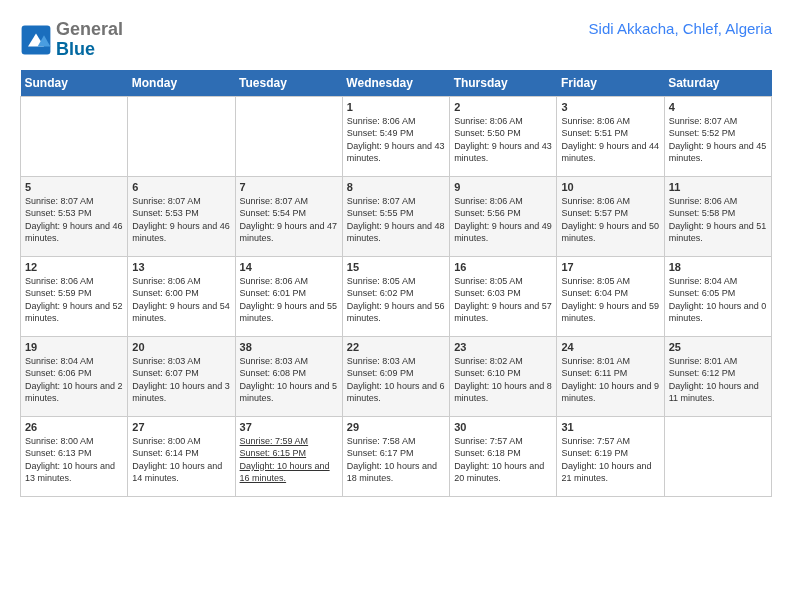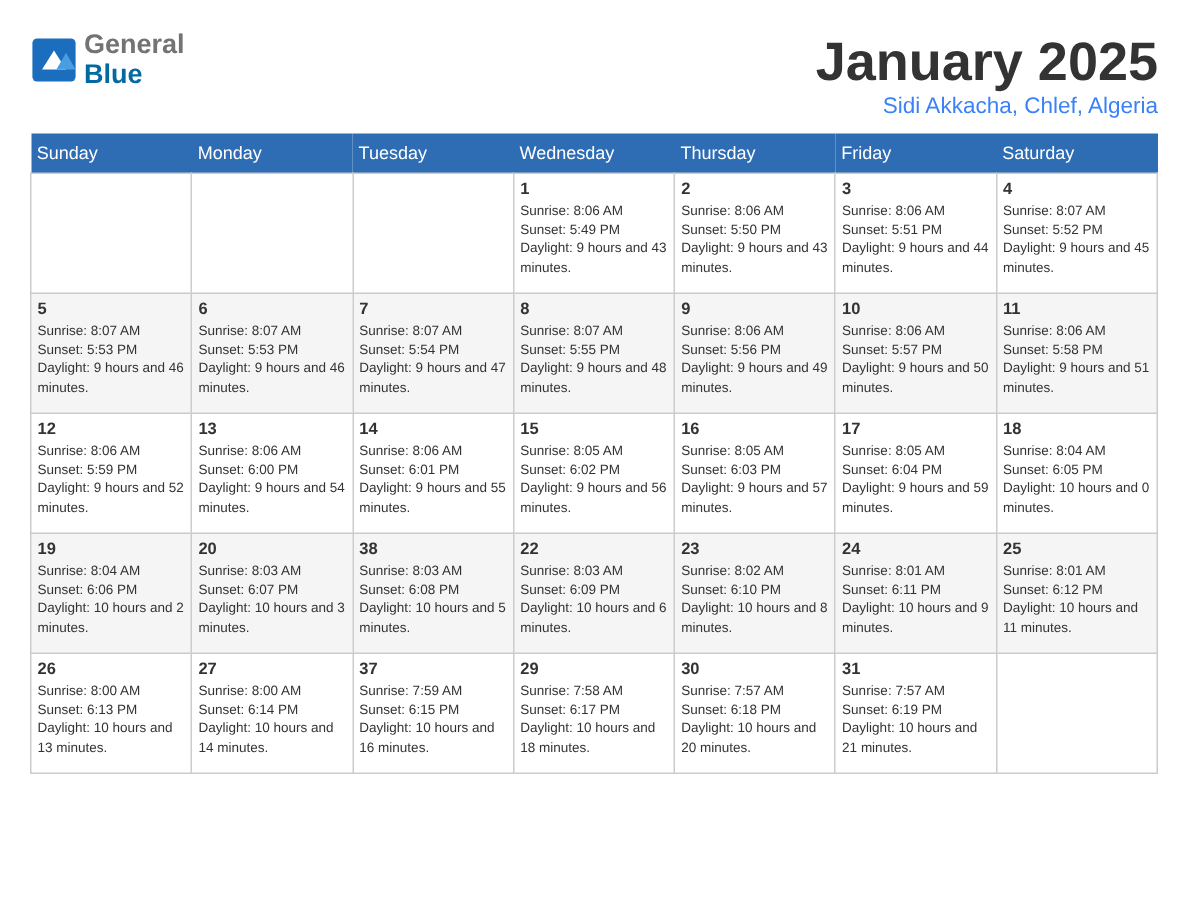--- a/index.html
+++ b/index.html
@@ -50,21 +50,21 @@
       width: 100%;
       border-collapse: collapse;
       table-layout: fixed;
     }
     thead th {
       background-color: #2e6db4;
       color: #fff;
       font-size: 12px;
       padding: 6px 4px;
       text-align: left;
-      font-weight: normal;
+      font-weight: bold;
     }
     tbody tr {
       vertical-align: top;
     }
     tbody td {
       border: 1px solid #ccc;
       padding: 4px 4px;
       font-size: 9.5px;
       color: #333;
       height: 80px;
@@ -100,21 +100,20 @@
       <rect x="2" y="2" width="36" height="36" rx="4" fill="#1a6ebd"></rect>
       <polygon points="10,28 20,12 30,28" fill="white"></polygon>
       <polygon points="22,28 30,14 38,28" fill="#4a9de0"></polygon>
     </svg>
     <div class="logo-text">
       <span>General</span><br>
       <span style="color:#0369a1;">Blue</span>
     </div>
   </div>
   <div class="title-area">
-    <div class="month-title">January 2025</div>
     <div class="subtitle">Sidi Akkacha, Chlef, Algeria</div>
   </div>
 </div>
 
 <table>
   <thead>
     <tr>
     <th>Sunday</th>
         <th>Monday</th>
         <th>Tuesday</th>
@@ -294,21 +293,21 @@
 Daylight: 10 hours and 13 minutes.</div>
         </td>
         <td>
           <span class="day-num">27</span>
           <div class="day-info" style="white-space: pre-line;">Sunrise: 8:00 AM
 Sunset: 6:14 PM
 Daylight: 10 hours and 14 minutes.</div>
         </td>
         <td>
           <span class="day-num">37</span>
-          <div class="day-info" style="white-space: pre-line;">Sunrise: 7:59 AM
+          <div class="day-info" style="white-space: pre-line; text-decoration: underline;">Sunrise: 7:59 AM
 Sunset: 6:15 PM
 Daylight: 10 hours and 16 minutes.</div>
         </td>
         <td>
           <span class="day-num">29</span>
           <div class="day-info" style="white-space: pre-line;">Sunrise: 7:58 AM
 Sunset: 6:17 PM
 Daylight: 10 hours and 18 minutes.</div>
         </td>
         <td>

